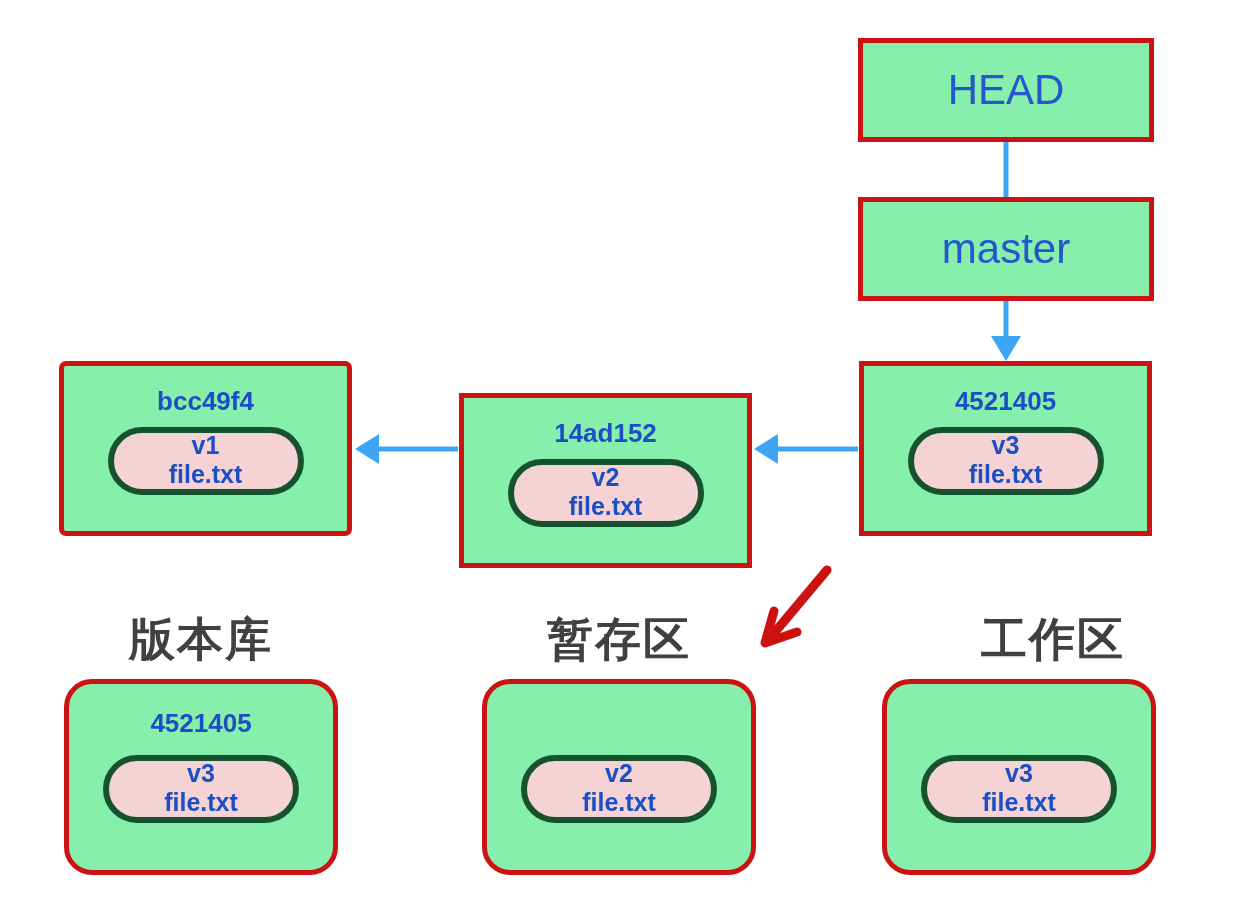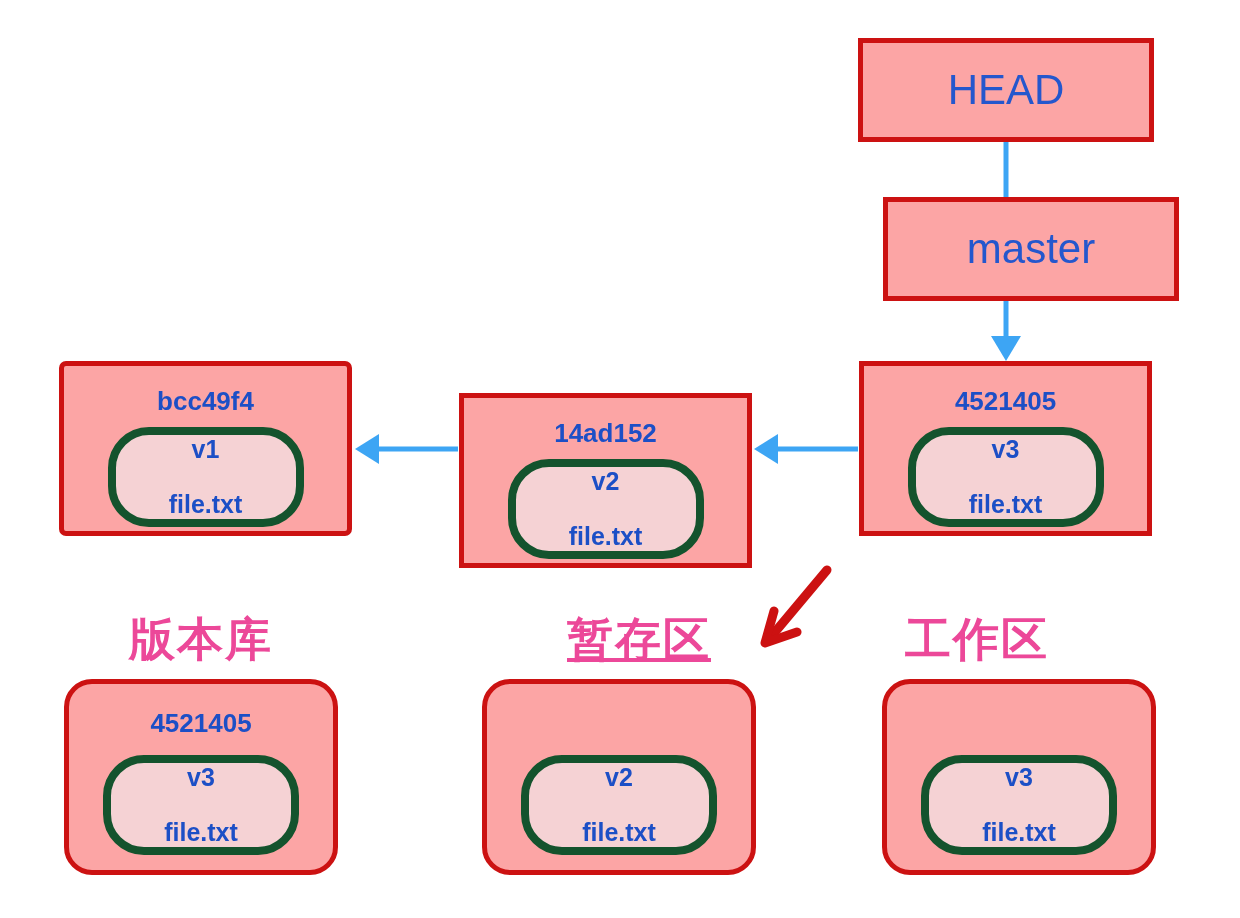--- a/index.html
+++ b/index.html
@@ -18,21 +18,21 @@
   .connectors {
     position: absolute;
     left: 0;
     top: 0;
     width: 1240px;
     height: 918px;
   }
   .box {
     position: absolute;
     box-sizing: border-box;
-    background: #fca5a5;
+    background: #86efac;
     border: 5px solid #cc1212;
   }
   .ref-box {
     left: 858px;
     width: 296px;
     height: 104px;
     display: flex;
     align-items: center;
     justify-content: center;
     font-size: 42px;
@@ -53,28 +53,28 @@
     font-size: 26px;
     font-weight: bold;
     color: #1c4fc6;
   }
   .pill {
     position: absolute;
     left: 50%;
     transform: translateX(-50%);
     box-sizing: border-box;
     width: 196px;
-    height: 100px;
+    height: 68px;
     background: #f5d2d4;
-    border: 8px solid #14532d;
+    border: 6px solid #14532d;
     border-radius: 41px;
     display: flex;
     flex-direction: column;
     align-items: center;
-    justify-content: space-between;
+    justify-content: flex-end;
     font-size: 25px;
     font-weight: bold;
     line-height: 1.16;
     color: #1c4fc6;
     text-align: center;
   }
   .commit-box .pill { top: 61px; }
   .area-box {
     top: 679px;
     width: 274px;
@@ -85,21 +85,21 @@
   .area-box .pill { top: 71px; }
   .area-label {
     position: absolute;
     top: 614px;
     height: 52px;
     display: flex;
     align-items: center;
     justify-content: center;
     font-size: 46px;
     font-weight: bold;
-    color: #ec4899;
+    color: #404040;
     letter-spacing: 2px;
   }
 </style>
 </head>
 <body>
 
 <div class="canvas">
 
   <svg class="connectors" viewBox="0 0 1240 918" xmlns="http://www.w3.org/2000/svg">
 
@@ -123,21 +123,21 @@
     <g stroke="#cc1111" stroke-width="9" fill="none" stroke-linecap="round" stroke-linejoin="round">
       <line x1="827" y1="570" x2="770" y2="638"></line>
       <polyline points="774,611 765,643 797,632"></polyline>
     </g>
   </svg>
 
   <div class="box ref-box" style="top:38px;">
     <span>HEAD</span>
   </div>
 
-  <div class="box ref-box" style="top:197px;margin-left:25px;">
+  <div class="box ref-box" style="top:197px;">
     <span>master</span>
   </div>
 
   <div class="box commit-box" style="left:59px;border-radius:7px;">
     <div class="hash">bcc49f4</div>
     <div class="pill">
       <span>v1</span>
       <span>file.txt</span>
     </div>
   </div>
@@ -152,22 +152,22 @@
 
   <div class="box commit-box" style="left:859px;">
     <div class="hash">4521405</div>
     <div class="pill">
       <span>v3</span>
       <span>file.txt</span>
     </div>
   </div>
 
   <div class="area-label" style="left:64px;width:274px;">版本库</div>
-  <div class="area-label" style="left:502px;width:274px;text-decoration:underline;">暂存区</div>
-  <div class="area-label" style="left:840px;width:274px;">工作区</div>
+  <div class="area-label" style="left:482px;width:274px;">暂存区</div>
+  <div class="area-label" style="left:916px;width:274px;">工作区</div>
 
   <div class="box area-box" style="left:64px;">
     <div class="hash">4521405</div>
     <div class="pill">
       <span>v3</span>
       <span>file.txt</span>
     </div>
   </div>
 
   <div class="box area-box" style="left:482px;">

